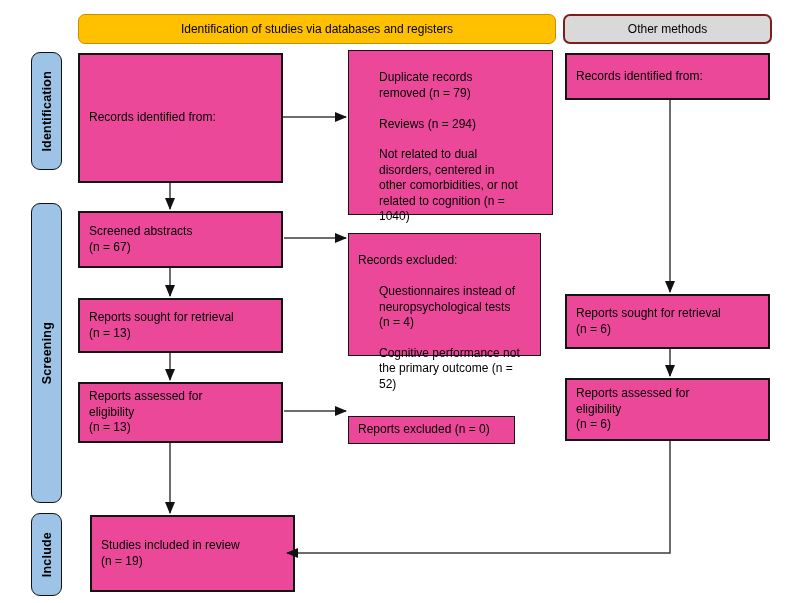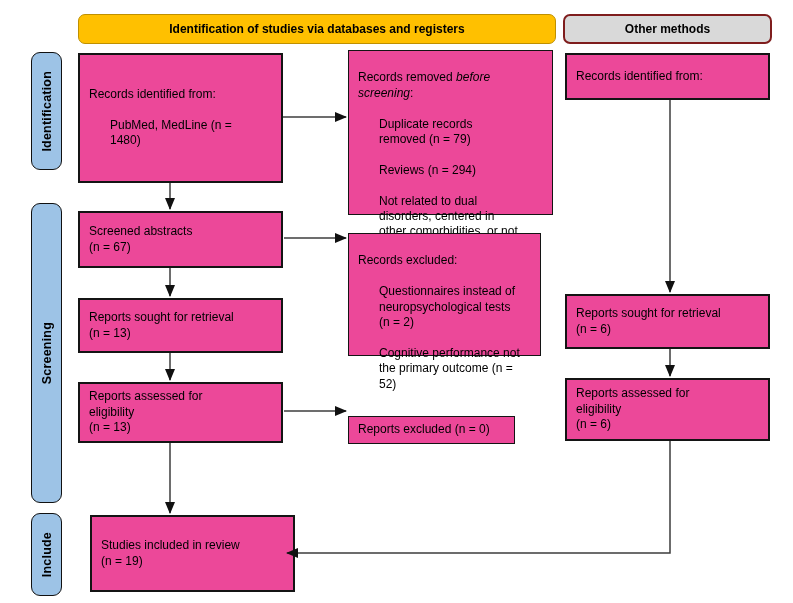--- a/index.html
+++ b/index.html
@@ -4,21 +4,21 @@
 <style>
   html,body{margin:0;padding:0;background:#fff;}
   .canvas{
     position:relative;width:793px;height:603px;background:#ffffff;
     font-family:"Liberation Sans","DejaVu Sans",sans-serif;
     color:#000;overflow:hidden;
   }
   .hdr{
     position:absolute;height:30px;border-radius:7px;
     display:flex;align-items:center;justify-content:center;
-    font-weight:bold;font-size:12px;box-sizing:border-box;
+    font-weight:normal;font-size:12px;box-sizing:border-box;
   }
   .hdr-yellow{left:78px;top:14px;width:478px;background:#FFC000;border:1.5px solid #BF9000;}
   .hdr-gray{left:563px;top:14px;width:209px;background:#D9D9D9;border:2px solid #7f1d1d;}
   .side{
     position:absolute;width:31px;background:#9DC3E6;border:1.8px solid #111;
     border-radius:9px;box-sizing:border-box;
     display:flex;align-items:center;justify-content:center;
   }
   .side span{
     writing-mode:vertical-rl;transform:rotate(180deg);
@@ -57,22 +57,20 @@
   <div class="side side-screening">
     <span>Screening</span>
   </div>
   <div class="side side-include">
     <span>Include</span>
   </div>
 
   <div class="box" style="left:78px;top:53px;width:205px;height:130px">
     <div class="inner">
       <div>Records identified from:</div>
-      <div class="item">PubMed, MedLine (n =
-1480)</div>
     </div>
   </div>
 
   <div class="box" style="left:78px;top:211px;width:205px;height:57px">
     <div class="inner">Screened abstracts
 (n = 67)</div>
   </div>
 
   <div class="box" style="left:78px;top:298px;width:205px;height:55px">
     <div class="inner">Reports sought for retrieval
@@ -85,38 +83,37 @@
 (n = 13)</div>
   </div>
 
   <div class="box" style="left:90px;top:515px;width:205px;height:77px">
     <div class="inner">Studies included in review
 (n = 19)</div>
   </div>
 
   <div class="box topalign thin" style="left:348px;top:50px;width:205px;height:165px">
     <div class="inner">
-      <div><span>Records removed </span><em>before screening</em><span>:</span></div>
       <div class="item">Duplicate records
 removed (n = 79)</div>
       <div class="item">Reviews (n = 294)</div>
       <div class="item">Not related to dual
 disorders, centered in
 other comorbidities, or not
 related to cognition (n =
 1040)</div>
     </div>
   </div>
 
   <div class="box topalign thin" style="left:348px;top:233px;width:193px;height:123px">
     <div class="inner">
       <div>Records excluded:</div>
       <div class="item">Questionnaires instead of
 neuropsychological tests
-(n = 2)</div>
+(n = 4)</div>
       <div class="item">Cognitive performance not
 the primary outcome (n =
 52)</div>
     </div>
   </div>
 
   <div class="box thin" style="left:348px;top:416px;width:167px;height:28px">
     <div class="inner">Reports excluded (n = 0)</div>
   </div>
 

